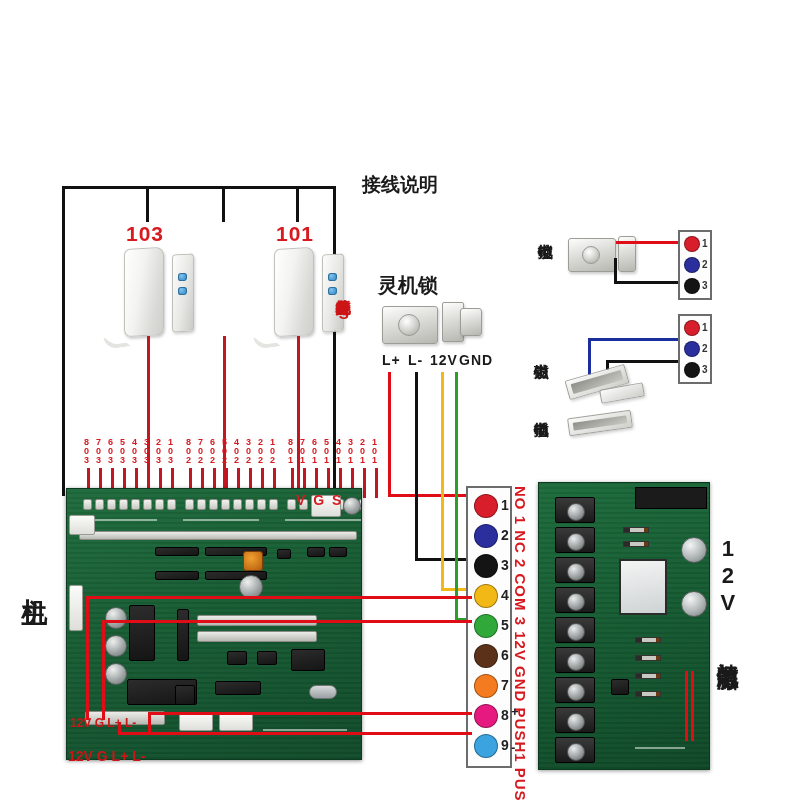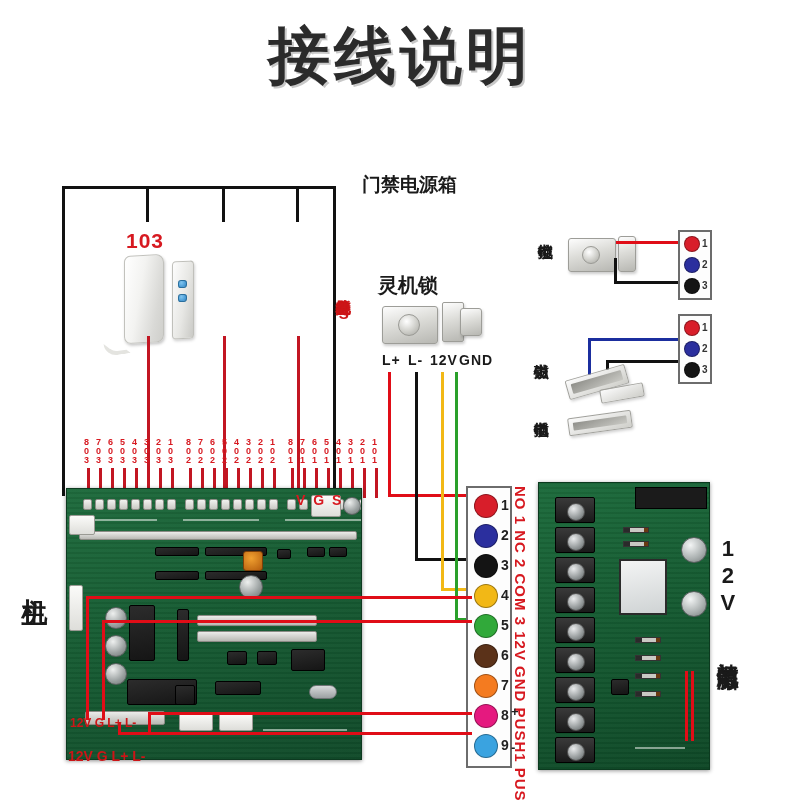--- a/index.html
+++ b/index.html
@@ -45,21 +45,21 @@
   .wh { height: 3px; }       
   .wv { width: 3px; }        
   .c-red { background: #e00d17; }
   .c-blk { background: #111111; }
   .c-yel { background: #f2b816; }
   .c-grn { background: #2aa02a; }
   .c-blu { background: #1b2e9e; }
   .c-dkred { background: #c21622; }
 
   
-  .handset { position: absolute; width: 62px; height: 96px; margin-top: 7px; }
+  .handset { position: absolute; width: 62px; height: 96px; }
   .hs-body {
     position: absolute; left: 6px; top: 0;
     width: 40px; height: 88px;
     background: linear-gradient(100deg,#ffffff 0%,#f3f3f1 40%,#d9d9d6 78%,#cfcfcb 100%);
     border: 1px solid #c2c2bd;
     border-radius: 6px 8px 7px 7px;
     box-shadow: 1px 2px 3px rgba(0,0,0,.22);
     transform: skewY(-3deg);
   }
   .hs-panel {
@@ -292,48 +292,56 @@
   }
 
   
   #linji-lock { position: absolute; left: 382px; top: 300px; width: 104px; height: 50px; }
 </style>
 </head>
 <body>
 
 <div id="page">
 
-  <div id="title">接线说明</div>
 
   <div class="w wh c-blk" style="left:62px; top:186px; width:274px;"></div>
   <div class="w wv c-blk" style="left:62px; top:186px; height:310px;"></div>
   <div class="w wv c-blk" style="left:146px; top:186px; height:36px;"></div>
   <div class="w wv c-blk" style="left:222px; top:186px; height:36px;"></div>
   <div class="w wv c-blk" style="left:296px; top:186px; height:36px;"></div>
   <div class="w wv c-blk" style="left:333px; top:186px; height:310px;"></div>
 
   <div class="handset" style="left:118px; top:248px;">
     <div class="hs-num">103</div>
     <div class="hs-body"></div>
     <div class="hs-panel">
       <div class="hs-btn" style="top:18px;"></div>
       <div class="hs-btn" style="top:32px;"></div>
     </div>
     <div class="hs-cord"></div>
   </div>
 
 
+  <div class="handset" style="left:268px; top:248px;">
+    <div class="hs-num">101</div>
+    <div class="hs-body"></div>
+    <div class="hs-panel">
+      <div class="hs-btn" style="top:18px;"></div>
+      <div class="hs-btn" style="top:32px;"></div>
+    </div>
+    <div class="hs-cord"></div>
+  </div>
 
   <div class="w wv c-dkred" style="left:147px; top:336px; height:162px;"></div>
   <div class="w wv c-dkred" style="left:223px; top:336px; height:162px;"></div>
   <div class="w wv c-dkred" style="left:297px; top:336px; height:162px;"></div>
 
   <div class="vert red" id="ground-note" style="left:336px; top:288px; font-size:15px; font-weight:700;">所有分机公共地线 S</div>
 
-  <div class="lbl blk" style="left:362px; top:172px; font-size:19px; font-weight:700;">门禁电源箱</div>
+  <div class="lbl blk" style="left:362px; top:172px; font-size:19px; font-weight:700;">接线说明</div>
 
   <div class="lbl blk" style="left:378px; top:272px; font-size:20px; font-weight:700;">灵机锁</div>
 
   <div id="linji-lock">
     <div class="lockbody" style="left:0; top:6px; width:56px; height:38px;"></div>
     <div class="lockknob" style="left:16px; top:14px; width:22px; height:22px;"></div>
     <div class="lockbody" style="left:60px; top:2px; width:22px; height:40px; border-radius:2px;"></div>
     <div class="lockbody" style="left:78px; top:8px; width:22px; height:28px;"></div>
   </div>
 

